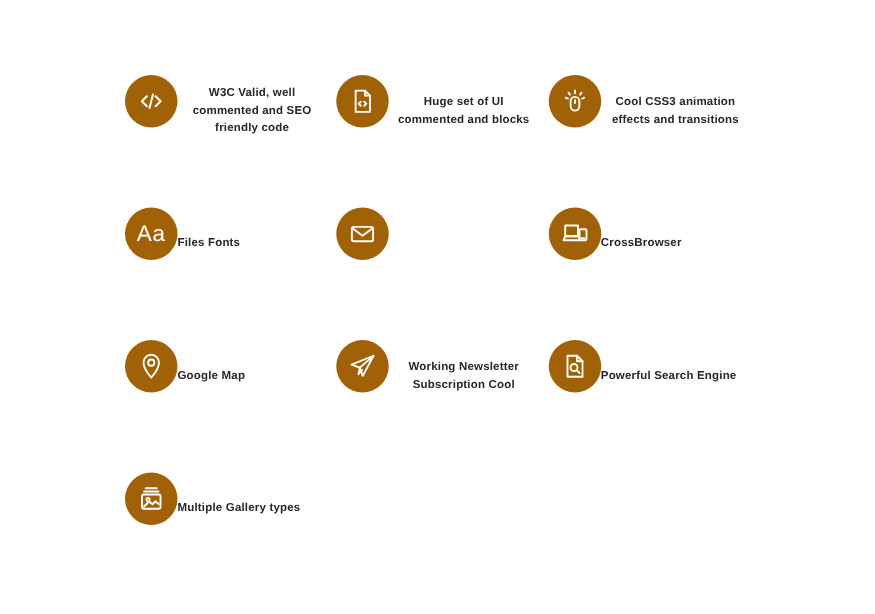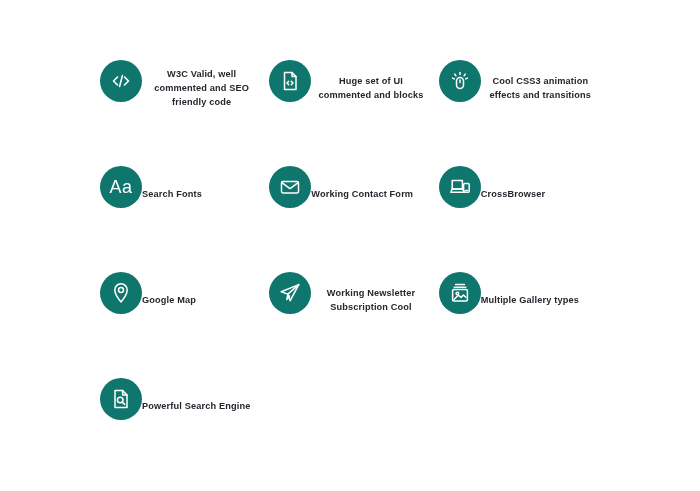--- a/index.html
+++ b/index.html
@@ -31,21 +31,21 @@
     display: flex;
     flex-direction: row;
     align-items: center;
     text-align: center;
     padding: 0 4px;
   }
   .icon-circle {
     width: 42px;
     height: 42px;
     border-radius: 50%;
-    background: #0f766e;
+    background: #a16207;
     display: flex;
     align-items: center;
     justify-content: center;
     flex: none;
   }
   .icon-circle svg {
     display: block;
   }
   .feature-label {
     margin-top: 14px;
@@ -106,31 +106,30 @@
         </svg>
       </div>
       <div class="feature-label">Cool CSS3 animation effects and transitions</div>
     </div>
 
 
     <div class="feature-item">
       <div class="icon-circle">
         <span class="aa-glyph">Aa</span>
       </div>
-      <div class="feature-label">Search Fonts</div>
+      <div class="feature-label">Files Fonts</div>
     </div>
 
     <div class="feature-item">
       <div class="icon-circle">
         <svg width="24" height="24" viewBox="0 0 24 24" fill="none" stroke="#ffffff" stroke-width="1.5" stroke-linecap="round" stroke-linejoin="round">
           <rect x="3.5" y="6.5" width="17" height="11.5" rx="1.4"></rect>
           <polyline points="3.9,7.6 12,13.6 20.1,7.6"></polyline>
         </svg>
       </div>
-      <div class="feature-label">Working Contact Form</div>
     </div>
 
     <div class="feature-item">
       <div class="icon-circle">
         <svg width="24" height="24" viewBox="0 0 24 24" fill="none" stroke="#ffffff" stroke-width="1.5" stroke-linecap="round" stroke-linejoin="round">
           <path d="M4.2 5.4h10.2v8.6h-10.2z"></path>
           <path d="M2.8 17.2h13.4l-1.4-3.2h-10.6z"></path>
           <rect x="15.6" y="8.4" width="5.6" height="8.8" rx="1"></rect>
           <line x1="17.4" y1="15.6" x2="19.4" y2="15.6"></line>
         </svg>
@@ -156,36 +155,36 @@
           <path d="M20.8 3.6l-10.9 9.5"></path>
           <path d="M9.9 13.1l-1.1 5.3 2.9-3.4"></path>
         </svg>
       </div>
       <div class="feature-label">Working Newsletter Subscription Cool</div>
     </div>
 
     <div class="feature-item">
       <div class="icon-circle">
         <svg width="24" height="24" viewBox="0 0 24 24" fill="none" stroke="#ffffff" stroke-width="1.5" stroke-linecap="round" stroke-linejoin="round">
+          <path d="M6 3.6h7.6l4.4 4.4v12.4h-12z"></path>
+          <polyline points="13.6,3.6 13.6,8 18,8"></polyline>
+          <circle cx="11.2" cy="13" r="2.8"></circle>
+          <line x1="13.3" y1="15.1" x2="15.6" y2="17.4"></line>
+        </svg>
+      </div>
+      <div class="feature-label">Powerful Search Engine</div>
+    </div>
+
+    <div class="feature-item">
+      <div class="icon-circle">
+        <svg width="24" height="24" viewBox="0 0 24 24" fill="none" stroke="#ffffff" stroke-width="1.5" stroke-linecap="round" stroke-linejoin="round">
           <line x1="7.6" y1="3.6" x2="16.4" y2="3.6"></line>
           <line x1="6.2" y1="6.2" x2="17.8" y2="6.2"></line>
           <rect x="4.6" y="8.6" width="14.8" height="11.4" rx="1.2"></rect>
           <circle cx="9.4" cy="12.6" r="1.3"></circle>
           <polyline points="6.2,18.2 10.4,14.2 13,16.4 15.4,14 17.8,16.2"></polyline>
         </svg>
       </div>
       <div class="feature-label">Multiple Gallery types</div>
     </div>
 
-    <div class="feature-item">
-      <div class="icon-circle">
-        <svg width="24" height="24" viewBox="0 0 24 24" fill="none" stroke="#ffffff" stroke-width="1.5" stroke-linecap="round" stroke-linejoin="round">
-          <path d="M6 3.6h7.6l4.4 4.4v12.4h-12z"></path>
-          <polyline points="13.6,3.6 13.6,8 18,8"></polyline>
-          <circle cx="11.2" cy="13" r="2.8"></circle>
-          <line x1="13.3" y1="15.1" x2="15.6" y2="17.4"></line>
-        </svg>
-      </div>
-      <div class="feature-label">Powerful Search Engine</div>
-    </div>
-
   </div>
 </div>
 
 </body></html>

